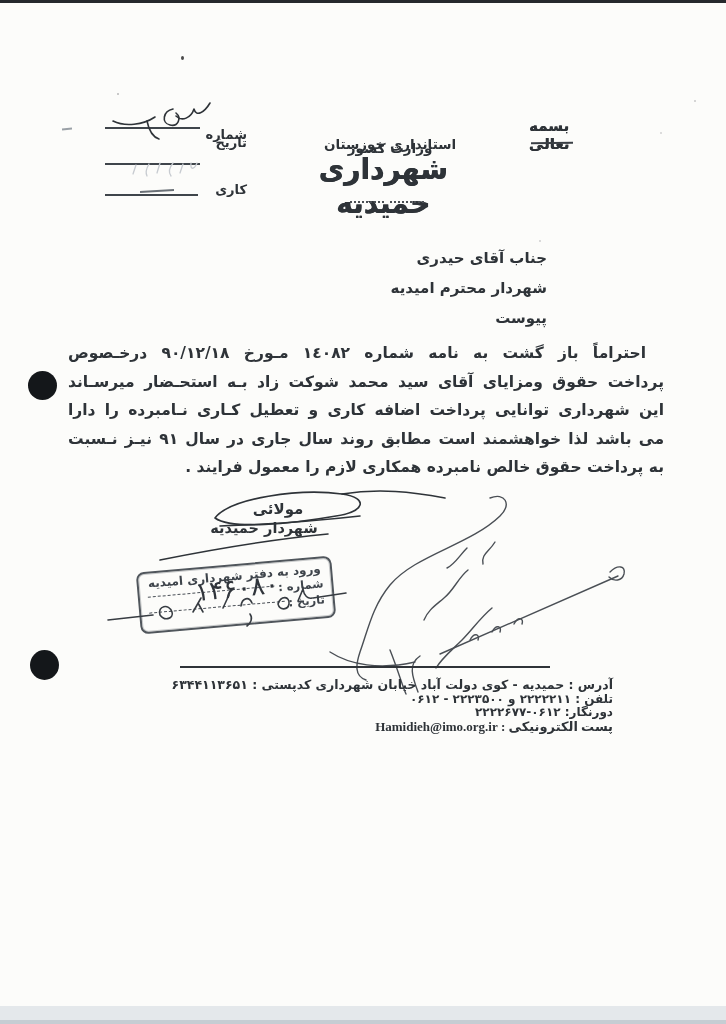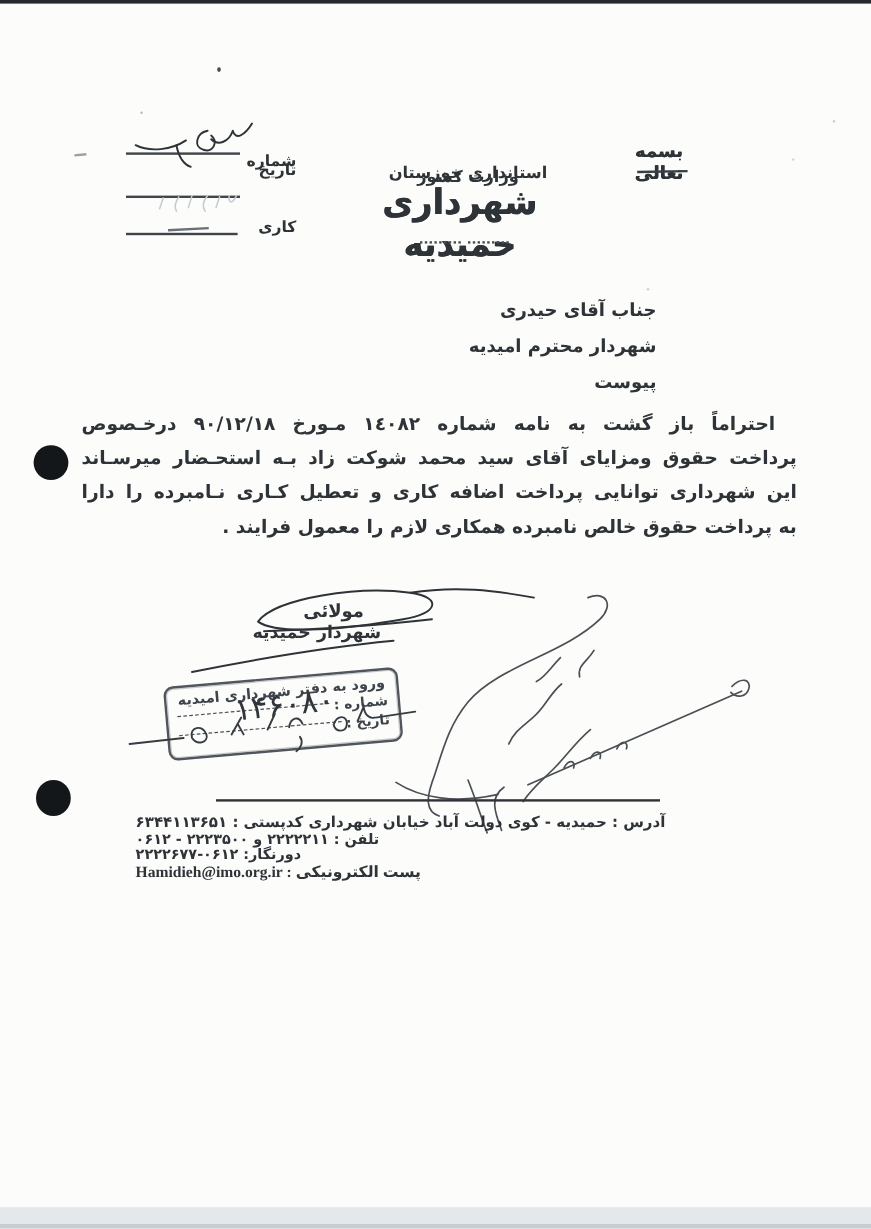--- a/index.html
+++ b/index.html
@@ -50,21 +50,21 @@
     color:#3e444b;padding:3px 8px 2px 8px;box-sizing:border-box;
   }
   .stamp-title{font-size:12px;font-weight:bold;text-align:center;white-space:nowrap;}
   .stamp-row{display:flex;align-items:center;gap:4px;font-size:11.5px;font-weight:bold;height:16px;}
   .stamp-dash{flex:1;border-bottom:1.6px dashed #4a5057;margin-bottom:3px;}
   .stamp-number{
     left:157px;top:573px;width:160px;font-size:26px;letter-spacing:4px;color:#30353b;
     transform:rotate(-6deg);text-align:center;font-weight:normal;
   }
 
-  .footer{left:113px;top:676px;width:500px;text-align:left;}
+  .footer{left:113px;top:676px;width:500px;text-align:right;}
   .footer-divider{left:180px;top:666px;width:370px;height:2px;background:#2f3338;}
   .footer-address{font-size:12.5px;font-weight:600;line-height:17px;}
   .footer-phone,.footer-fax{font-size:12px;font-weight:600;line-height:13px;}
   .footer-email{font-size:13px;font-weight:600;line-height:15px;font-family:"Liberation Serif","DejaVu Sans",serif;}
 
   .punch{border-radius:50%;background:#14171a;}
   .punch-1{left:28px;top:371px;width:29px;height:29px;}
   .punch-2{left:30px;top:650px;width:29px;height:30px;}
 
   .speck{border-radius:50%;}
@@ -119,20 +119,21 @@
   <div class="abs rtl recipient">
     <div>جناب آقای حیدری</div>
     <div>شهردار محترم امیدیه</div>
     <div>پیوست</div>
   </div>
 
   <div class="abs rtl body-block">
     <div class="body-line first">احتراماً باز گشت به نامه شماره ١٤٠٨٢ مـورخ ٩٠/١٢/١٨ درخـصوص</div>
     <div class="body-line">پرداخت حقوق ومزایای آقای سید محمد شوکت زاد بـه استحـضار میرسـاند</div>
     <div class="body-line">این شهرداری توانایی پرداخت اضافه کاری و تعطیل کـاری نـامبرده را دارا</div>
+    <div class="body-line">می باشد لذا خواهشمند است مطابق روند سال جاری در سال ٩١ نیـز نـسبت</div>
     <div class="body-line last">به پرداخت حقوق خالص نامبرده همکاری لازم را معمول فرایند .</div>
   </div>
 
   <div class="abs rtl sig-name">مولائی</div>
   <div class="abs rtl sig-title">شهردار حمیدیه</div>
   <svg class="abs" style="left:150px;top:488px;" width="300" height="85" viewBox="0 0 300 85">
     <path class="ink" d="M 65 30 C 80 10 150 0 192 6 C 220 10 214 24 186 28 C 140 36 82 42 65 30"></path>
     <path class="ink" d="M 192 6 C 230 0 262 4 295 10"></path>
     <path class="ink" d="M 70 38 C 125 36 175 32 210 28"></path>
     <path class="ink" d="M 10 72 C 60 62 115 52 178 46"></path>

